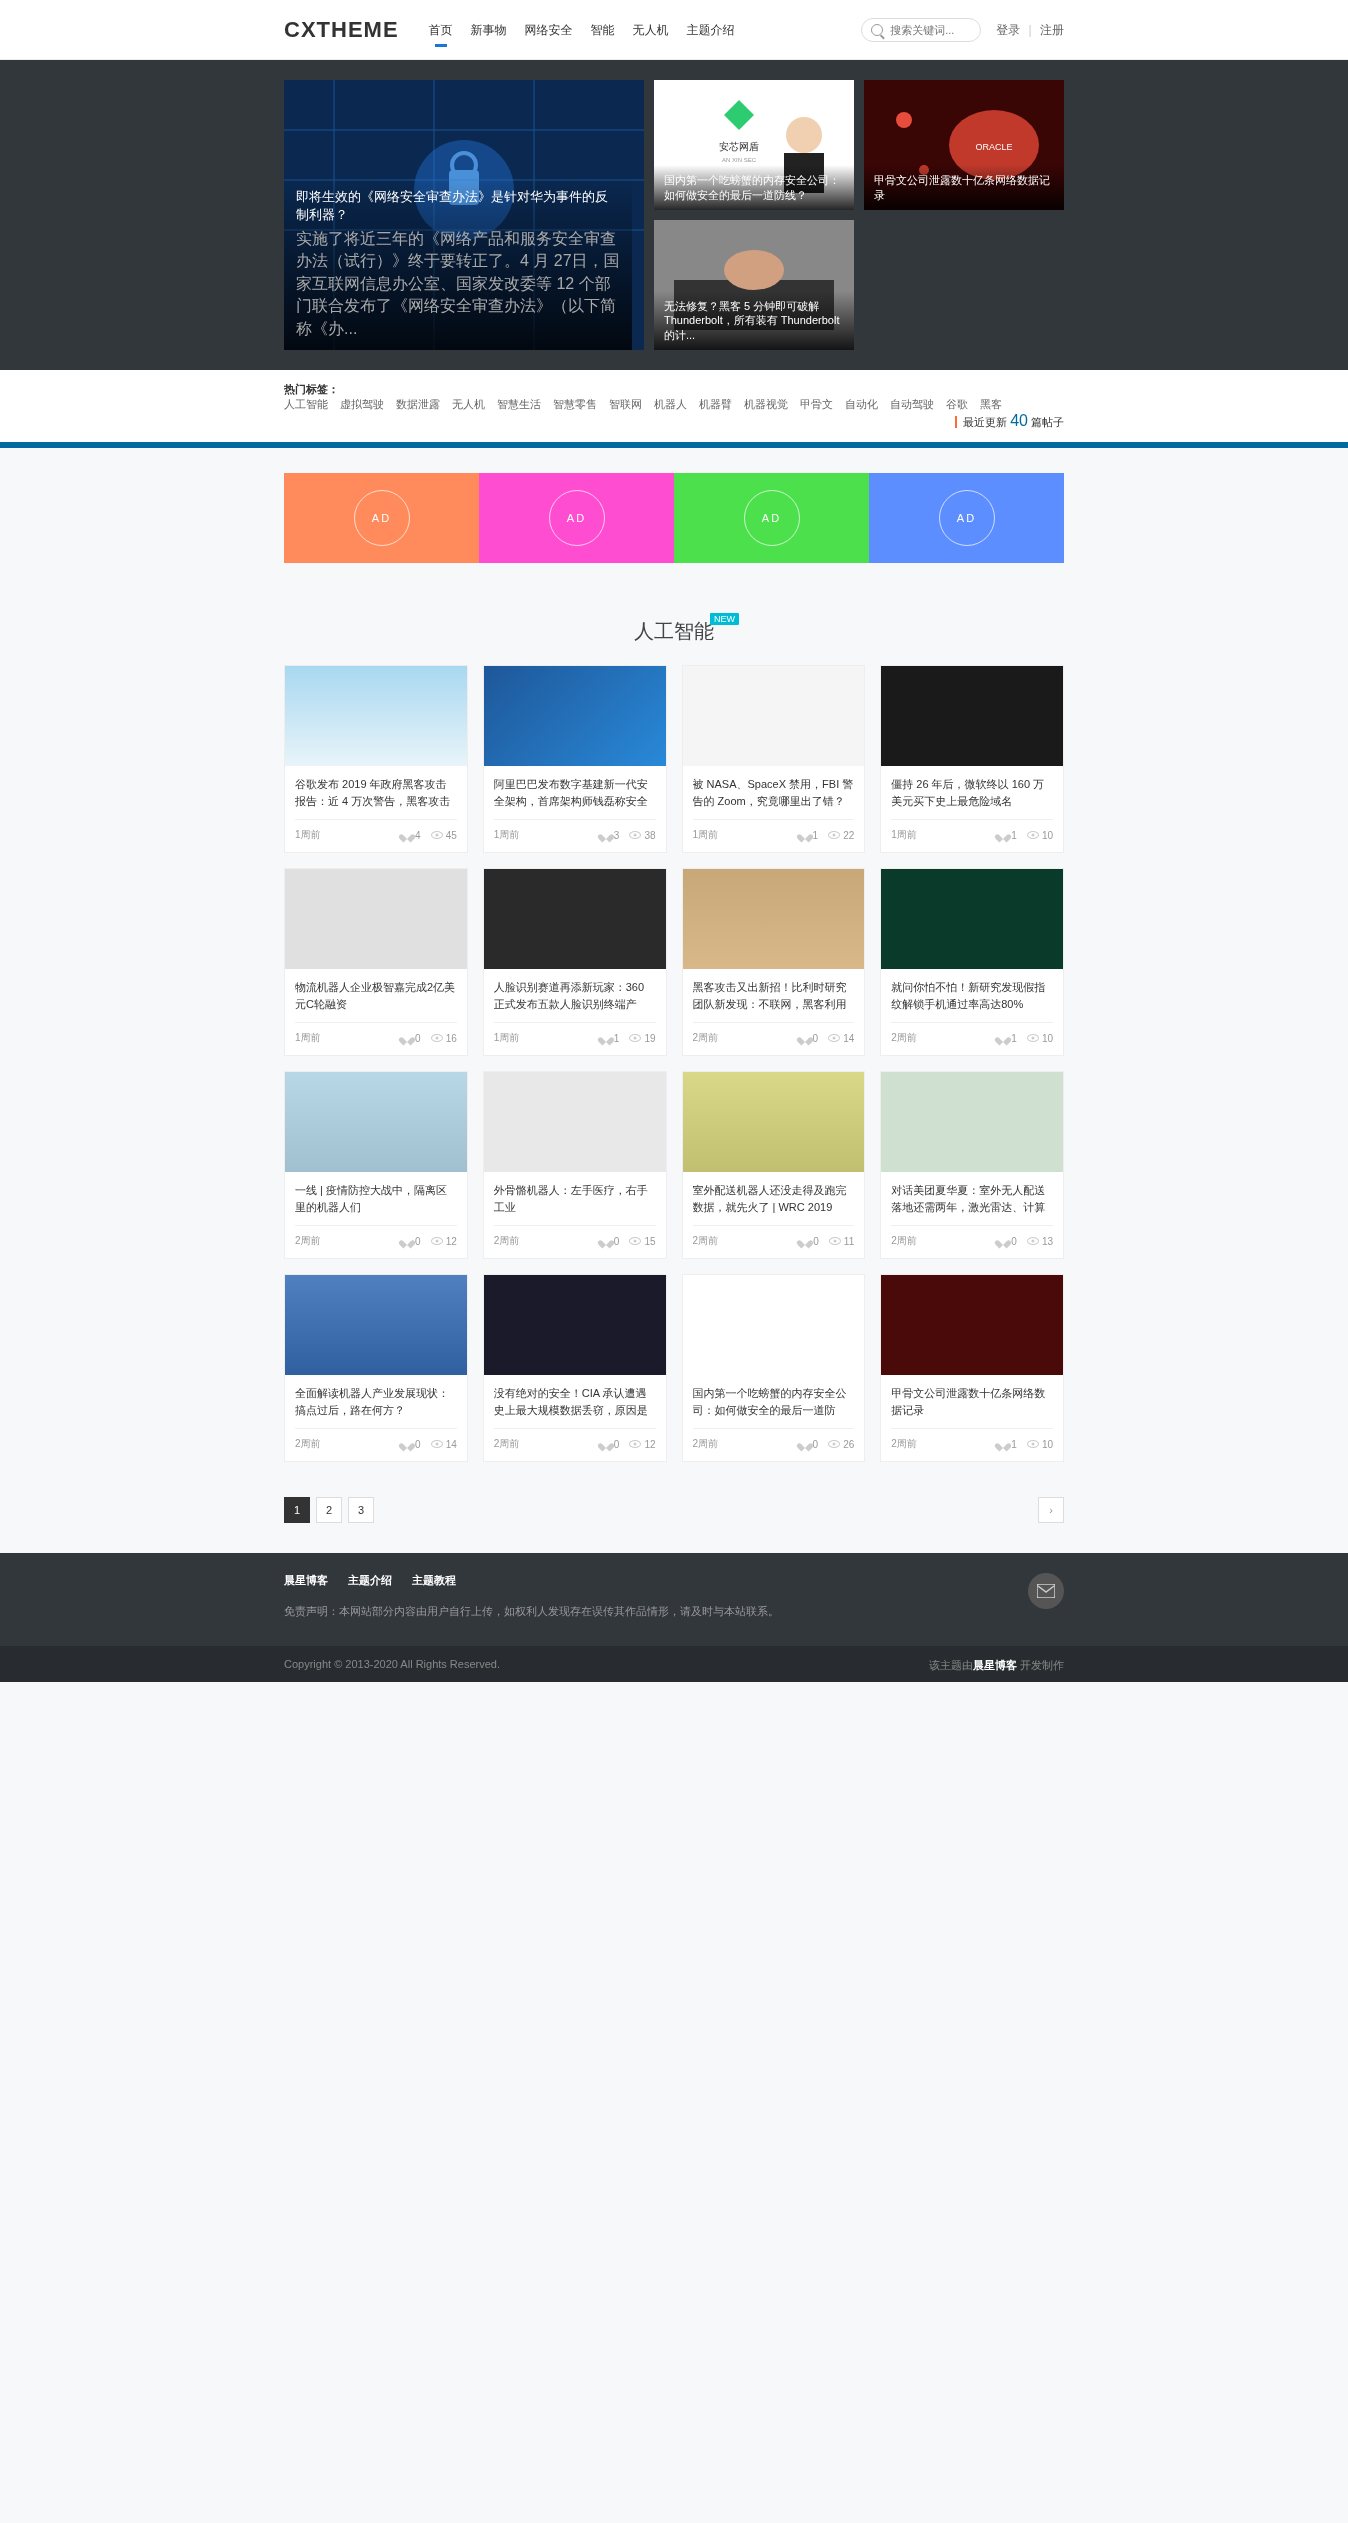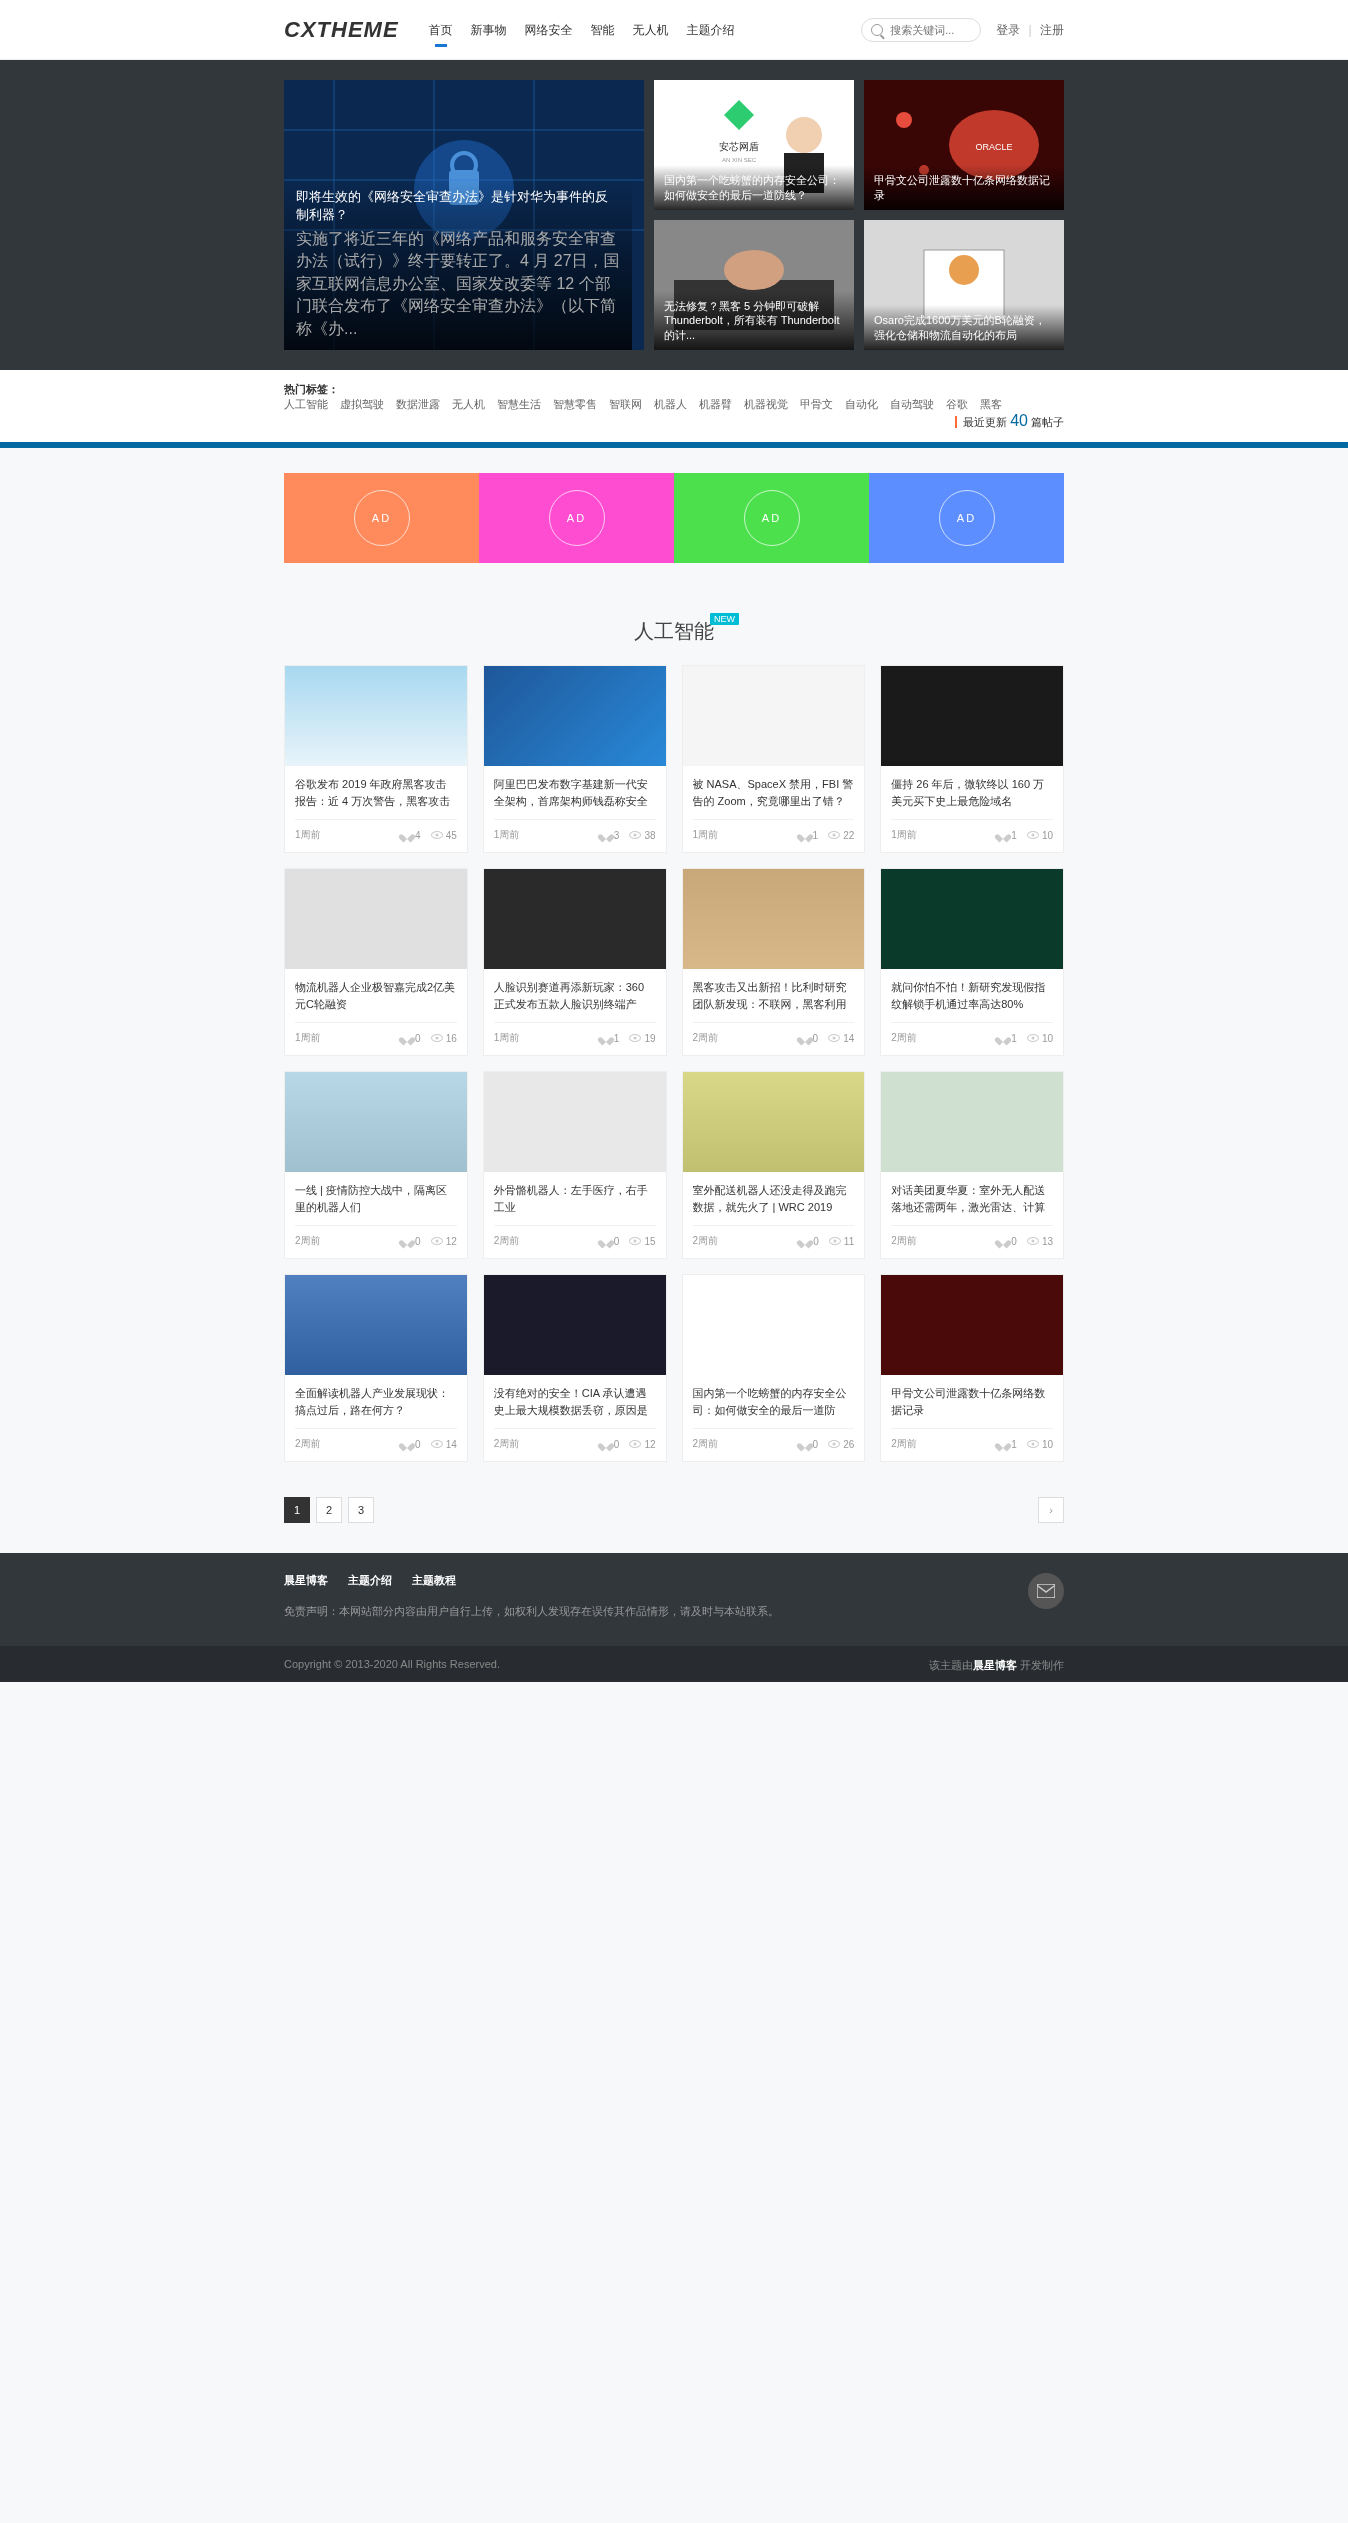--- a/index.html
+++ b/index.html
@@ -1,21 +1,21 @@
 <!DOCTYPE html>
 <html><head>
 <meta charset="utf-8">
 <style>
 *{margin:0;padding:0;box-sizing:border-box}
 body{font-family:"Microsoft YaHei",Arial,sans-serif;background:#f7f8f9;color:#333}
 a{text-decoration:none;color:inherit}
 .header{background:#fff;border-bottom:1px solid #eee;height:60px}
 .container{width:780px;margin:0 auto}
 .header-inner{display:flex;align-items:center;height:60px}
-.logo{font-size:22px;font-weight:bold;font-style:italic;letter-spacing:1px;margin-right:30px}
+.logo{font-size:22px;font-weight:bold;letter-spacing:1px;margin-right:30px}
 .nav{display:flex;gap:18px;flex:1}
 .nav-item{font-size:12px;color:#333;padding:5px 0;position:relative}
 .nav-item.active::after{content:'';position:absolute;bottom:-3px;left:50%;transform:translateX(-50%);width:12px;height:3px;background:#1976d2}
 .search-box{position:relative;margin-right:15px}
 .search-box input{border:1px solid #ddd;border-radius:20px;padding:5px 12px 5px 28px;font-size:11px;width:120px}
 .search-icon{position:absolute;left:10px;top:50%;transform:translateY(-50%);width:12px;height:12px;border:1.5px solid #999;border-radius:50%}
 .search-icon::after{content:'';position:absolute;width:5px;height:1.5px;background:#999;transform:rotate(45deg);bottom:-2px;right:-3px}
 .auth{font-size:12px;color:#666}
 .auth span{cursor:pointer}
 .divider{margin:0 5px;color:#ccc}
@@ -159,28 +159,20 @@
       <div class="hero-item-title">甲骨文公司泄露数十亿条网络数据记录</div>
     </div>
     <div class="hero-item">
       <svg viewBox="0 0 200 130" width="100%" height="100%">
           <rect width="200" height="130" fill="#888"></rect>
           <rect x="20" y="60" width="160" height="50" fill="#333"></rect>
           <ellipse cx="100" cy="50" rx="30" ry="20" fill="#d0a080"></ellipse>
         </svg>
       <div class="hero-item-title">无法修复？黑客 5 分钟即可破解 Thunderbolt，所有装有 Thunderbolt 的计...</div>
     </div>
-    <div class="hero-item">
-      <svg viewBox="0 0 200 130" width="100%" height="100%">
-          <rect width="200" height="130" fill="#d8d8d8"></rect>
-          <rect x="60" y="30" width="80" height="70" fill="#fff" stroke="#999"></rect>
-          <circle cx="100" cy="50" r="15" fill="#e8a050"></circle>
-        </svg>
-      <div class="hero-item-title">Osaro完成1600万美元的B轮融资，强化仓储和物流自动化的布局</div>
-    </div>
   </div>
 </div>
 
 <div class="tags-bar">
   <div class="container tags-inner">
     <span class="tags-label">热门标签：</span>
     <span id="tags"><a class="tag-link">人工智能</a><a class="tag-link">虚拟驾驶</a><a class="tag-link">数据泄露</a><a class="tag-link">无人机</a><a class="tag-link">智慧生活</a><a class="tag-link">智慧零售</a><a class="tag-link">智联网</a><a class="tag-link">机器人</a><a class="tag-link">机器臂</a><a class="tag-link">机器视觉</a><a class="tag-link">甲骨文</a><a class="tag-link">自动化</a><a class="tag-link">自动驾驶</a><a class="tag-link">谷歌</a><a class="tag-link">黑客</a></span>
     <span class="update-info">
       <span class="update-pre">最近更新</span>
       <span class="update-num">40</span>

